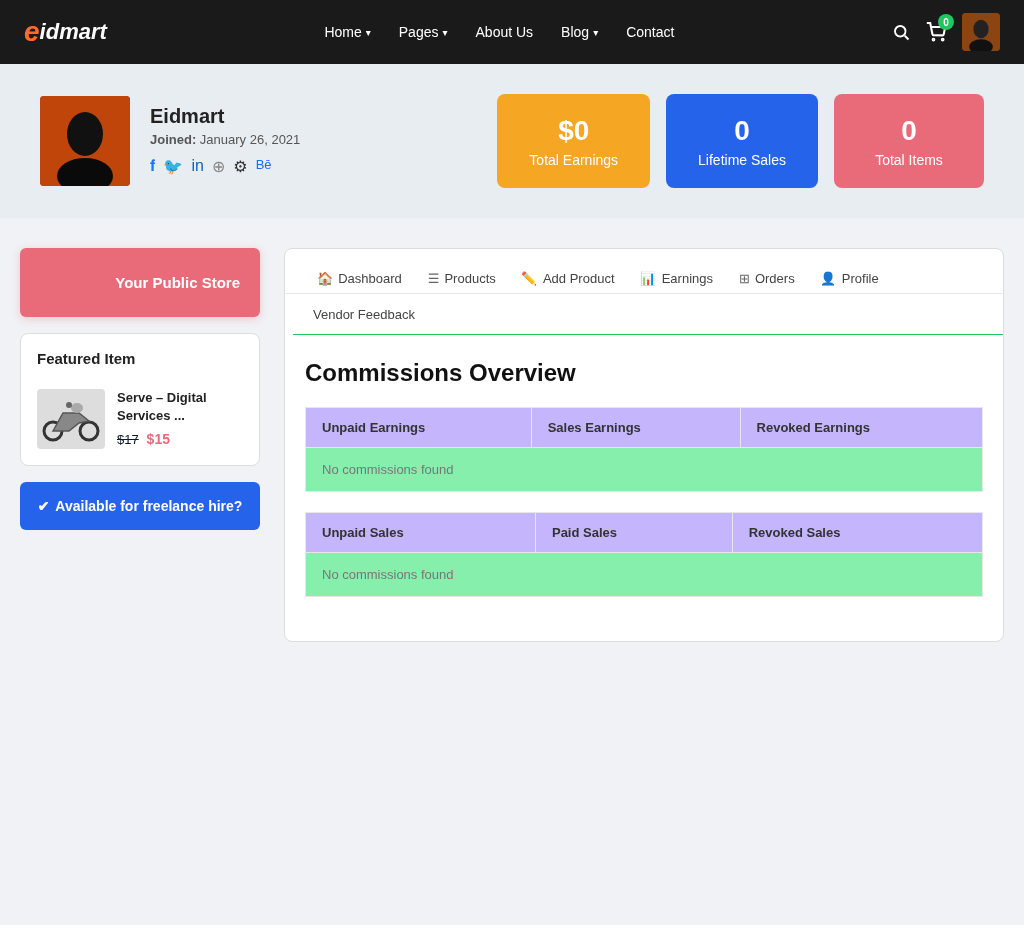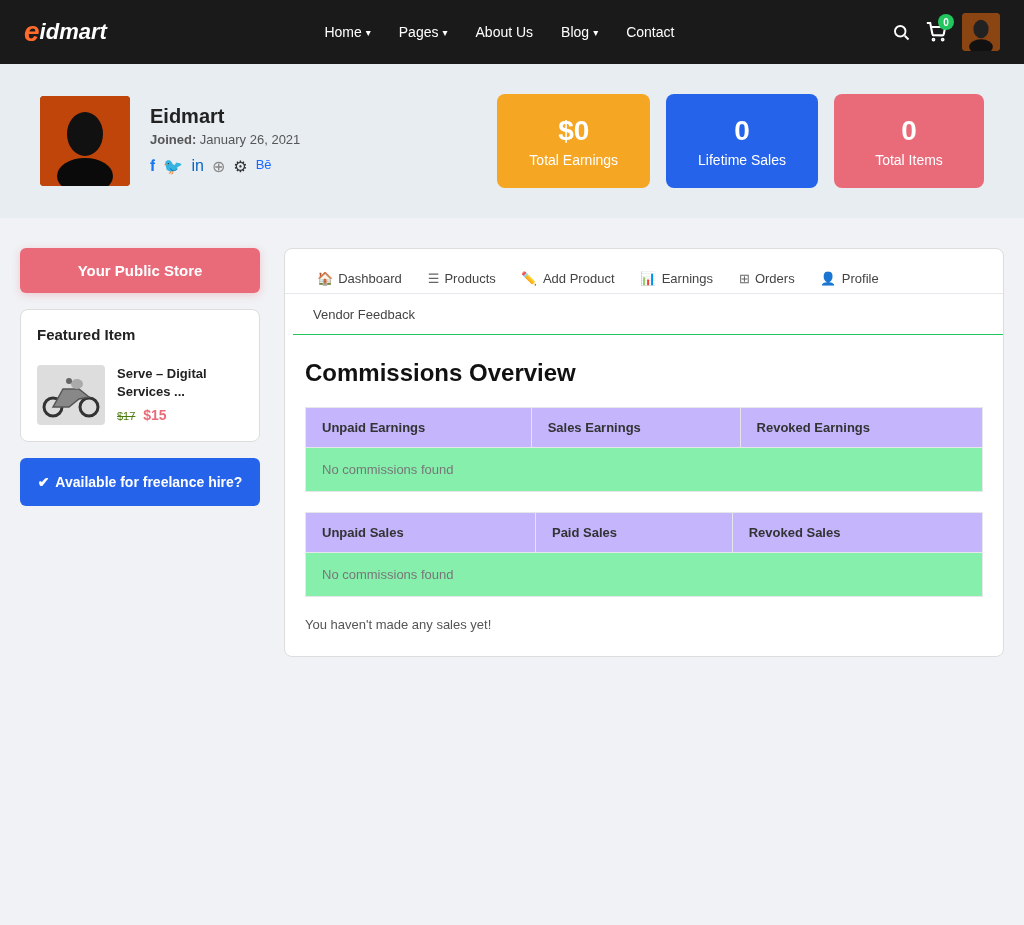--- a/index.html
+++ b/index.html
@@ -185,24 +185,24 @@
       flex-direction: column;
       gap: 16px;
     }
     .public-store-btn {
       background: #e96b7a;
       color: #fff;
       font-size: 15px;
       font-weight: 600;
       border: none;
       border-radius: 6px;
-      padding: 14px 20px;
+      padding: 26px 20px;
       cursor: pointer;
       width: 100%;
-      text-align: center;
+      text-align: right;
       box-shadow: 0 2px 8px rgba(233,107,122,0.3);
     }
     .featured-item-box {
       background: #fff;
       border: 1px solid #ddd;
       border-radius: 8px;
       padding: 16px;
     }
     .featured-item-box h3 {
       font-size: 15px;
@@ -230,22 +230,22 @@
       flex: 1;
     }
     .featured-product-name {
       font-size: 13px;
       font-weight: 600;
       color: #222;
       margin-bottom: 6px;
       line-height: 1.4;
     }
     .featured-price-old {
-      font-size: 11px;
-      color: #4d7c0f;
+      font-size: 13px;
+      color: #0f172a;
       text-decoration: line-through;
       margin-right: 4px;
     }
     .featured-price-new {
       font-size: 14px;
       font-weight: 700;
       color: #e96b7a;
     }
     .freelance-btn {
       background: #2563eb;
@@ -523,17 +523,16 @@
             <th>Revoked Sales</th>
           </tr>
         </thead>
         <tbody>
           <tr class="no-data-row">
             <td colspan="3">No commissions found</td>
           </tr>
         </tbody>
       </table>
 
-      <p class="no-sales-note">You haven't made any sales yet!</p>
     </div>
   </div>
 
 </div>
 
 </body></html>

